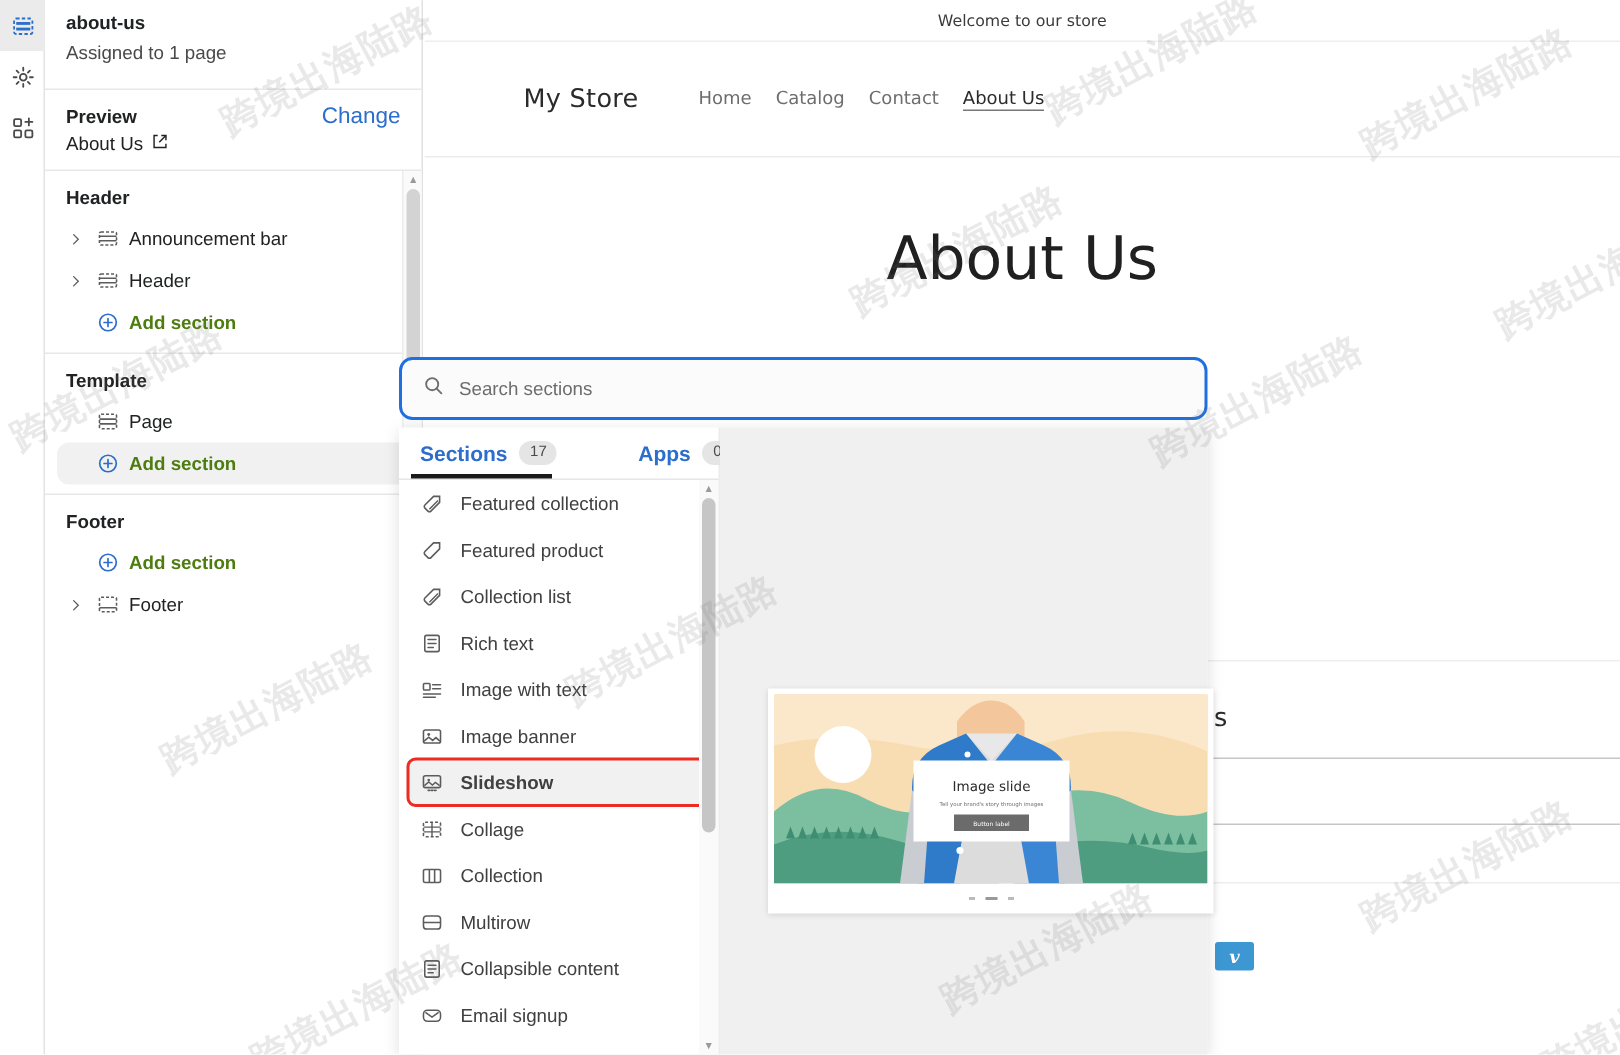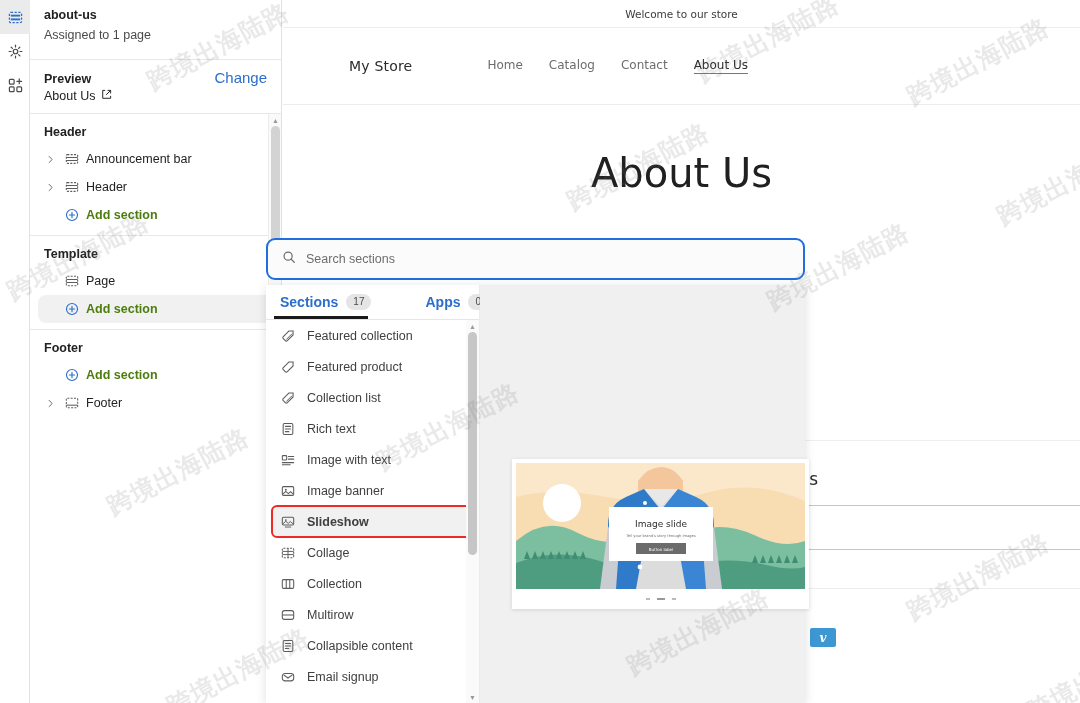--- a/index.html
+++ b/index.html
@@ -77,22 +77,22 @@
   }
   .ann-bar {
     height: 28px; display: flex; align-items: center; justify-content: center;
     font-size: 10.5px; color: #3b3b3b; border-bottom: 1px solid #eeeeee;
     font-family: "DejaVu Sans", sans-serif;
   }
   .store-head {
     height: 77px; display: flex; align-items: center; padding-left: 66px;
     gap: 40px; border-bottom: 1px solid #ececec;
   }
-  .logo { font-size: 14px; color: #2b2b2b; font-family: "DejaVu Sans", sans-serif; letter-spacing: .2px; }
-  .nav { display: flex; gap: 26px; margin-left: 35px; }
+  .logo { font-size: 17px; color: #2b2b2b; font-family: "DejaVu Sans", sans-serif; letter-spacing: .2px; }
+  .nav { display: flex; gap: 16px; }
   .nav-item { font-size: 12px; color: #6d6d6d; font-family: "DejaVu Sans", sans-serif; cursor: pointer; }
   .nav-item.active { color: #2b2b2b; border-bottom: 1px solid #777; padding-bottom: 1px; }
   .page-title {
     text-align: center; font-size: 40px; color: #202020; padding-top: 45px;
     font-family: "DejaVu Sans", sans-serif; font-weight: 400;
   }
 
   
   .signup { position: absolute; left: 0; top: 440px; width: 797px; border-top: 1px solid #eeeeee; }
   .signup-inner { padding: 28px 0 0 430px; }

